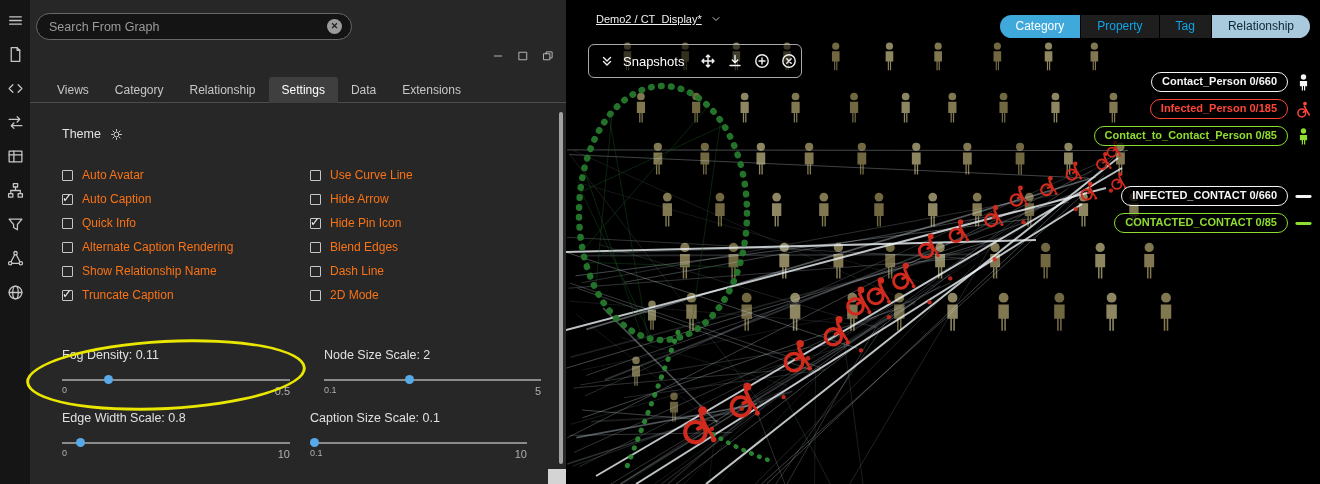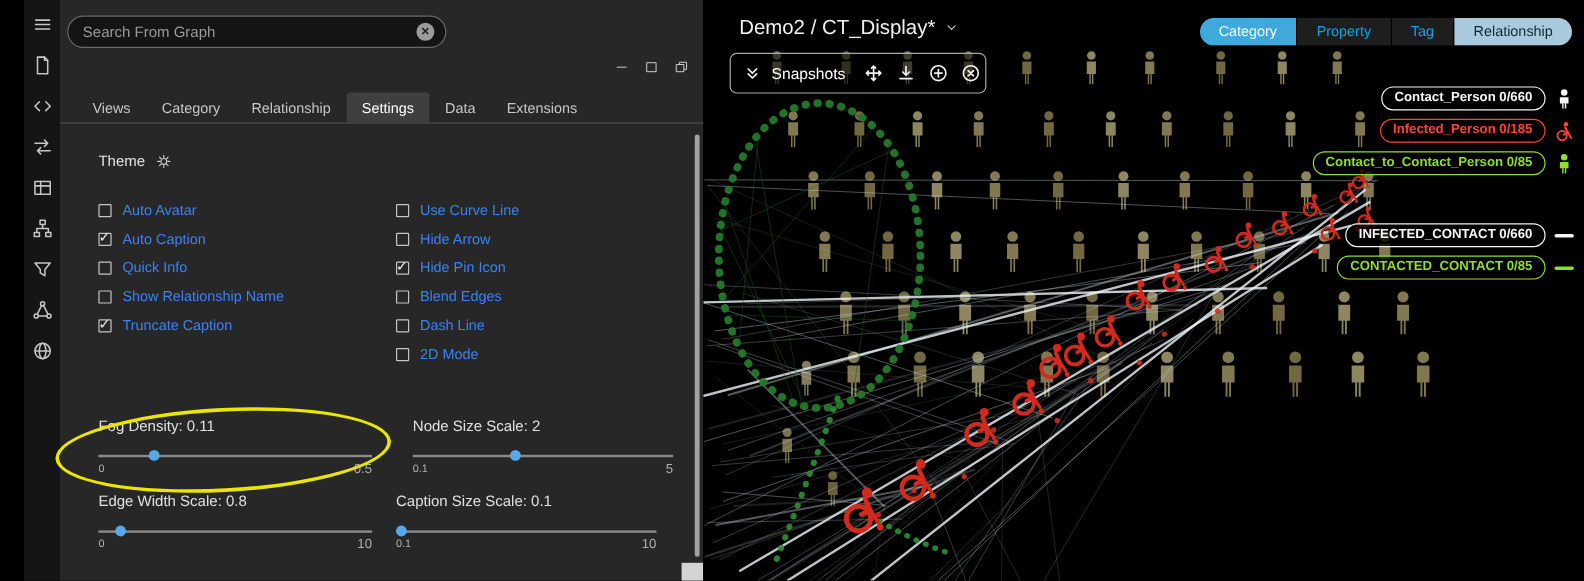--- a/index.html
+++ b/index.html
@@ -1,18 +1,18 @@
 <!DOCTYPE html>
 <html><head>
 <meta charset="utf-8">
 <style>
   *{margin:0;padding:0;box-sizing:border-box;}
   html,body{width:1320px;height:484px;background:#000;}
   .app{position:relative;width:1320px;height:484px;display:flex;overflow:hidden;
-       font-family:"Liberation Sans",sans-serif;padding-left:20px;}
+       font-family:"Liberation Sans",sans-serif;}
 
   
   .iconbar{width:30px;flex:none;background:#151515;display:flex;flex-direction:column;
            align-items:center;padding-top:12px;gap:17px;}
   .rail-btn{width:17px;height:17px;color:#c6c6c6;cursor:pointer;}
   .icon{fill:none;stroke:currentColor;stroke-width:1.2;stroke-linecap:round;
         stroke-linejoin:round;display:block;width:100%;height:100%;}
 
   
   .panel{width:536px;flex:none;position:relative;background:#272727;}
@@ -33,37 +33,37 @@
   .tabs-divider{position:absolute;left:0;right:0;top:102px;height:1px;background:#4c4c4c;z-index:1;}
   .theme-row{position:absolute;left:32px;top:127px;display:flex;align-items:center;gap:9px;
              color:#e2e2e2;font-size:12.5px;}
   .theme-row .gear{width:13px;height:13px;color:#cfcfcf;cursor:pointer;}
   .checks{position:absolute;top:163px;}
   .checks.left{left:32px;}
   .checks.right{left:280px;}
   .check-row{display:flex;align-items:center;gap:9px;height:24px;cursor:pointer;}
   .cb{width:11px;height:11px;border:1.5px solid #c5c5c5;border-radius:1px;position:relative;flex:none;}
   .cb.checked::after{content:"✓";position:absolute;left:-1px;top:-4px;font-size:12px;color:#efefef;}
-  .cb-label{font-size:12px;color:#3b82f6;white-space:nowrap;}
+  .cb-label{font-size:12px;color:#f97316;white-space:nowrap;}
   .slider{position:absolute;height:50px;}
   .s-label{font-size:12.5px;color:#e0e0e0;white-space:nowrap;}
   .s-track{position:absolute;left:0;right:0;top:31px;height:1.5px;background:#8b8b8b;cursor:pointer;}
   .s-handle{position:absolute;top:27px;width:9px;height:9px;border-radius:50%;background:#57a9e8;cursor:pointer;}
   .s-min{position:absolute;left:0;top:37px;font-size:9px;color:#b0b0b0;}
   .s-max{position:absolute;right:0;top:37px;font-size:11px;color:#b0b0b0;}
   .annotation{position:absolute;left:-4px;top:340px;width:280px;height:70px;border:3.5px solid #e9e600;
               border-radius:50%;transform:rotate(-3deg);z-index:6;pointer-events:none;}
   .scroll-thumb{position:absolute;right:3px;top:112px;width:4px;height:352px;background:#a2a2a2;border-radius:2px;cursor:pointer;}
   .scroll-corner{position:absolute;right:0;bottom:0;width:18px;height:15px;background:#d4d4d4;}
 
   
   .canvas{flex:1;position:relative;background:#000;overflow:hidden;}
   #art{position:absolute;left:0;top:0;}
   .breadcrumb{position:absolute;left:30px;top:13px;display:flex;align-items:center;gap:8px;
-              color:#f0f0f0;font-size:17px;z-index:3;cursor:pointer;}
+              color:#f0f0f0;font-size:11px;z-index:3;cursor:pointer;text-decoration:underline;}
   .breadcrumb .caret{width:12px;height:12px;color:#cfcfcf;}
   .snapbar{position:absolute;left:22px;top:44px;width:214px;height:34px;border:1.5px solid #a9a9a9;
            border-radius:6px;display:flex;align-items:center;padding:0 10px;gap:8px;color:#fff;
            z-index:3;background:rgba(0,0,0,0.55);}
   .snapbar .label{font-size:13px;}
   .snap-ic{width:16px;height:16px;color:#f2f2f2;display:inline-block;cursor:pointer;flex:none;}
   .snap-ic .icon{stroke-width:1.4;}
   .snap-icons{display:flex;gap:11px;margin-left:8px;}
   .toptabs{position:absolute;right:10px;top:15px;display:flex;gap:1px;border-radius:12px;
            overflow:hidden;z-index:3;}
@@ -185,20 +185,24 @@
           <span class="cb"></span>
           <span class="cb-label">Auto Avatar</span>
         </div>
         <div class="check-row">
           <span class="cb checked"></span>
           <span class="cb-label">Auto Caption</span>
         </div>
         <div class="check-row">
           <span class="cb"></span>
           <span class="cb-label">Quick Info</span>
+        </div>
+        <div class="check-row">
+          <span class="cb"></span>
+          <span class="cb-label">Alternate Caption Rendering</span>
         </div>
         <div class="check-row">
           <span class="cb"></span>
           <span class="cb-label">Show Relationship Name</span>
         </div>
         <div class="check-row">
           <span class="cb checked"></span>
           <span class="cb-label">Truncate Caption</span>
         </div>
       </div>

